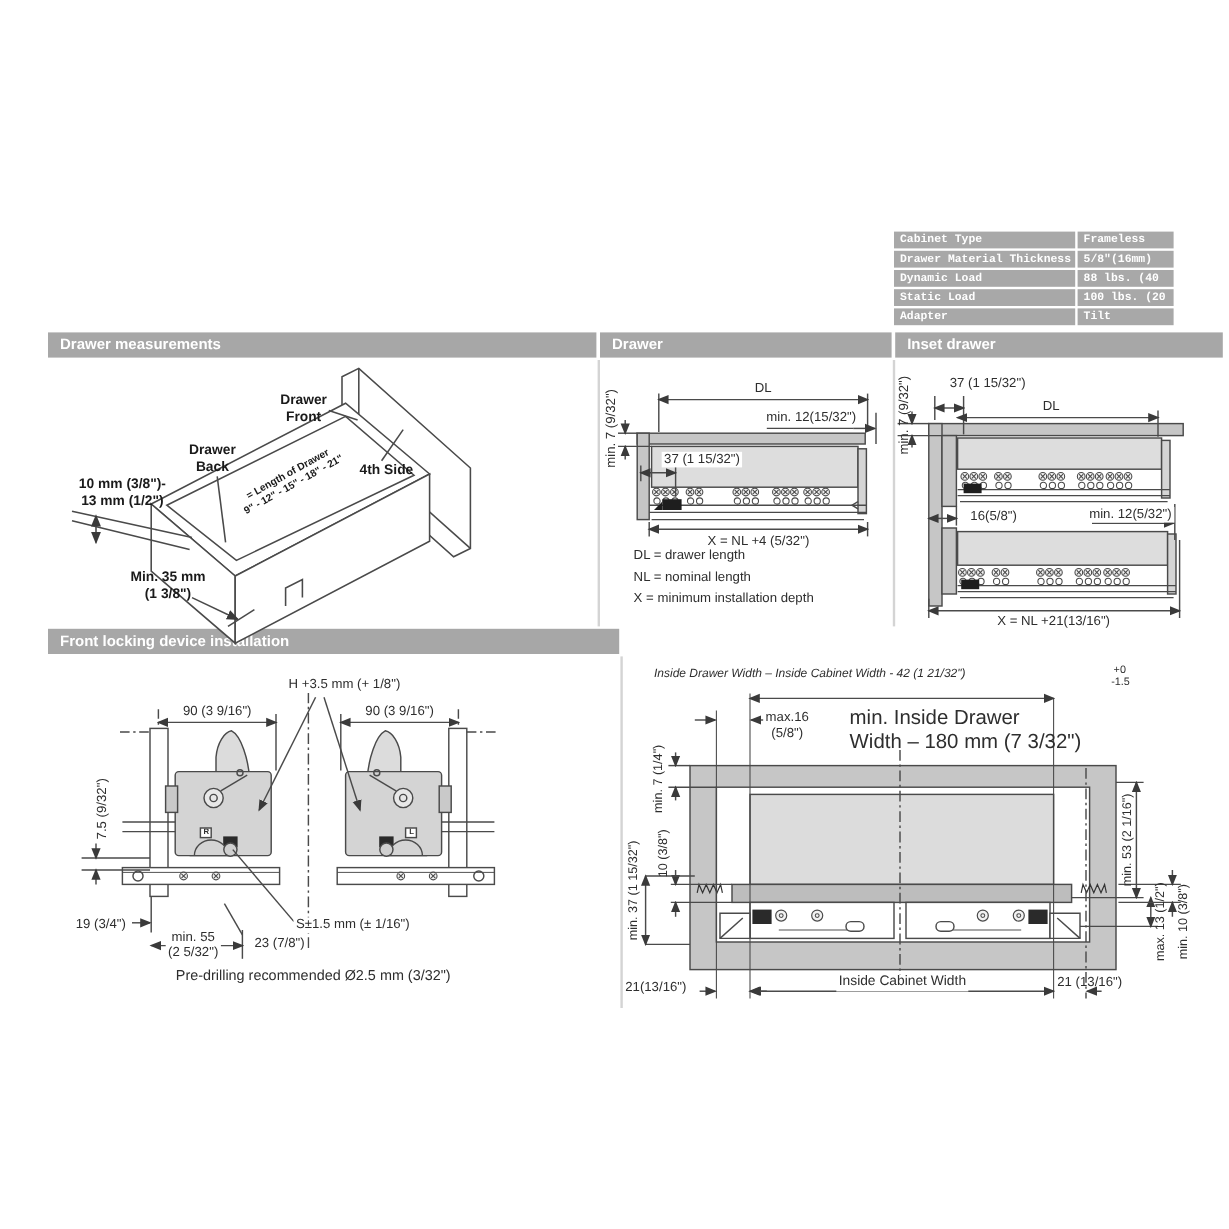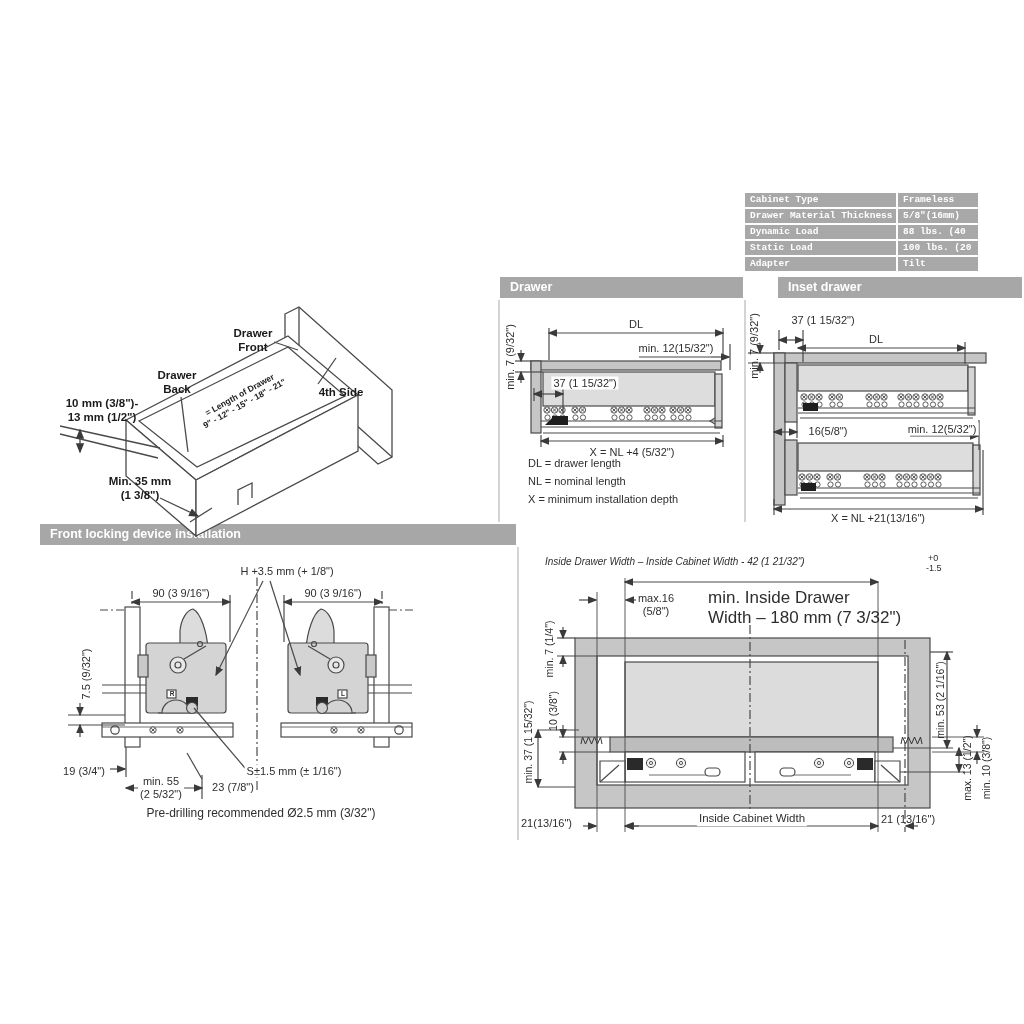--- a/index.html
+++ b/index.html
@@ -75,22 +75,23 @@
     <div class="tbl-row">
         <div class="tbl-cell k">Static Load</div>
         <div class="tbl-cell vv">100 lbs. (20 kg)</div>
       </div>
     <div class="tbl-row">
         <div class="tbl-cell k">Adapter</div>
         <div class="tbl-cell vv">Tilt Adjustment</div>
       </div>
   </div>
 
+  <div class="hdr" style="left:40px;top:277px;width:457px;">Drawer measurements</div>
   <div class="hdr" style="left:500px;top:277px;width:243px;">Drawer</div>
-  <div class="hdr" style="left:778px;top:277px;width:244px;">Inset drawer</div>
+  <div class="hdr" style="left:746px;top:277px;width:273px;">Inset drawer</div>
   <div class="hdr" style="left:40px;top:524px;width:476px;">Front locking device installation</div>
 
   <div class="divline" style="left:498px;top:300px;height:222px;"></div>
   <div class="divline" style="left:744px;top:300px;height:222px;"></div>
   <div class="divline" style="left:517px;top:547px;height:293px;"></div>
 
   <div class="sec" style="left:40px;top:300px;width:460px;height:224px;">
     <svg width="460" height="224" viewBox="0 0 460 224" stroke="#4a4a4a" stroke-width="1.3" fill="none">
 
       <polygon points="245,14 259,7 352,90 352,157 338,164 245,81" fill="#fff"></polygon>
@@ -114,21 +115,21 @@
       <line x1="234" y1="42" x2="258" y2="50"></line>
       <line x1="141" y1="97" x2="148" y2="152"></line>
       <line x1="278" y1="84" x2="296" y2="58"></line>
       <line x1="120" y1="198" x2="158" y2="216" marker-end="url(#ar)"></line>
       <line x1="150" y1="222" x2="172" y2="208"></line>
     </svg>
     <div class="lbl bold" style="left:213px;top:41px;">Drawer
 Front</div>
     <div class="lbl bold" style="left:137px;top:83px;">Drawer
 Back</div>
-    <div class="lbl bold" style="left:282px;top:93px;margin-left:19px;">4th Side</div>
+    <div class="lbl bold" style="left:282px;top:93px;">4th Side</div>
     <div class="lbl bold" style="left:62px;top:111px;">10 mm (3/8")-
 13 mm (1/2")</div>
     <div class="lbl bold" style="left:100px;top:189px;">Min. 35 mm
 (1 3/8")</div>
     <div class="lbl rot bold" style="left:202px;top:99px;">= Length of Drawer
 9" - 12" - 15" - 18" - 21"</div>
   </div>
 
   <div class="sec" style="left:501px;top:300px;width:243px;height:224px;">
     <svg width="243" height="224" viewBox="0 0 243 224" stroke="#4a4a4a" stroke-width="1.2" fill="none">

